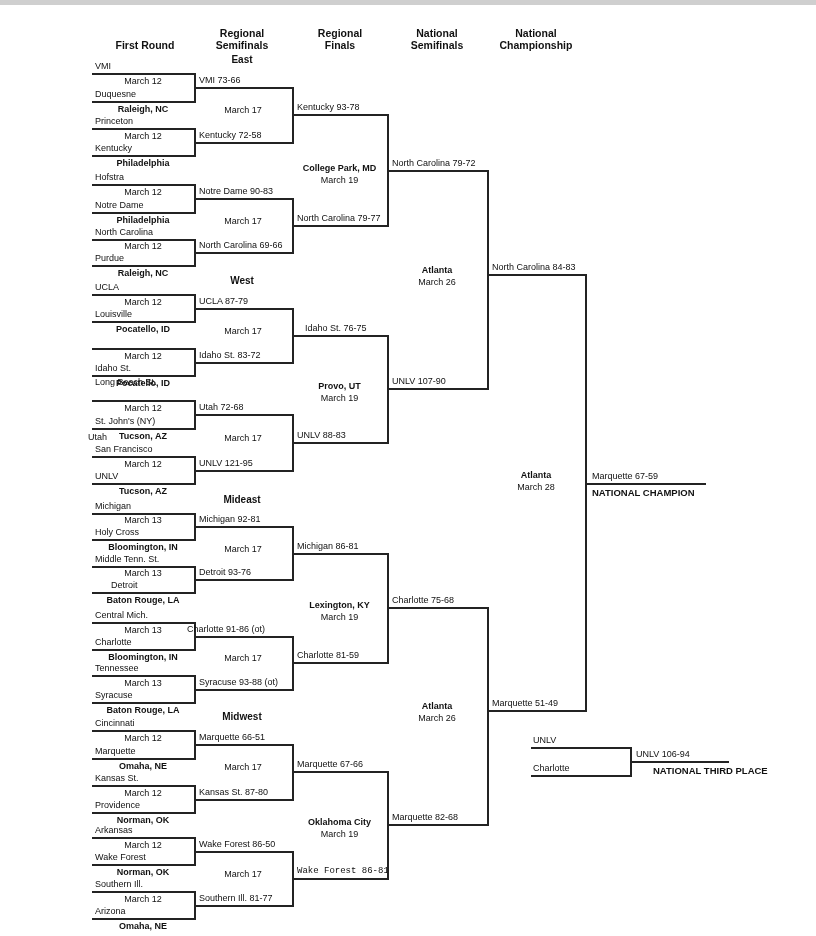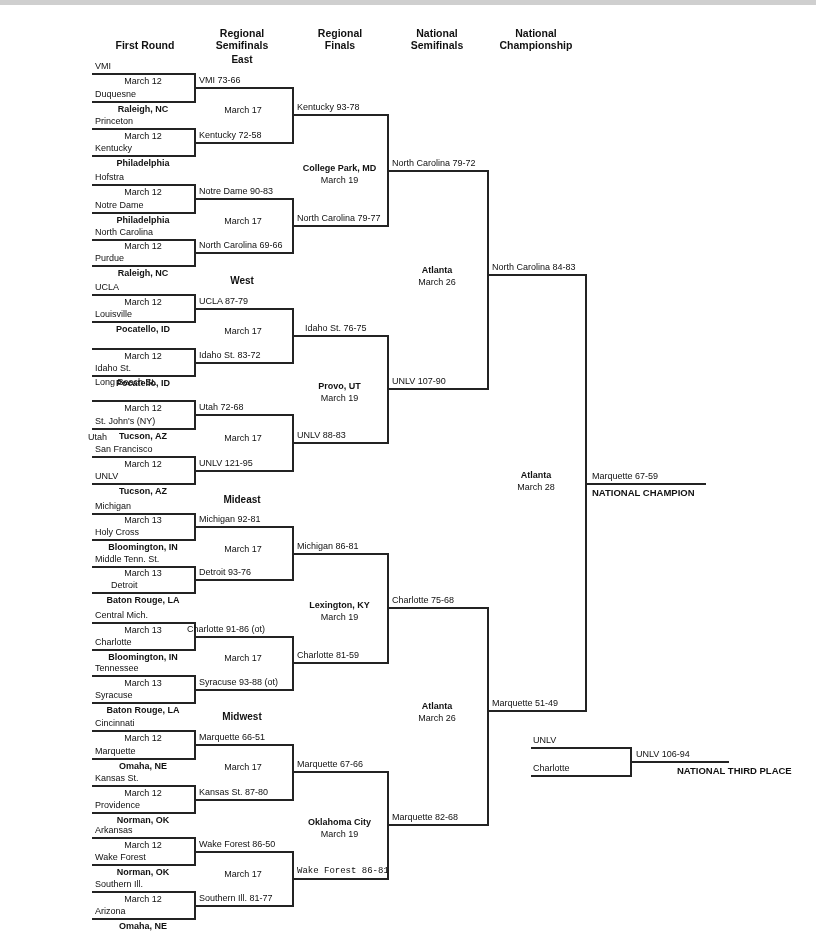--- a/index.html
+++ b/index.html
@@ -260,15 +260,15 @@
       <div class="ln" style="left: 585px; top: 483px; width: 121px; height: 2px;"></div>
       <div class="lbl" style="left: 592px; top: 471px;">Marquette 67-59</div>
       <div class="lbl b note" style="left: 592px; top: 487px;">NATIONAL CHAMPION</div>
       <div class="ln" style="left: 531px; top: 747px; width: 99px; height: 2px;"></div>
       <div class="ln" style="left: 531px; top: 775px; width: 99px; height: 2px;"></div>
       <div class="ln" style="left: 630px; top: 747px; width: 2px; height: 30px;"></div>
       <div class="lbl" style="left: 533px; top: 735px;">UNLV</div>
       <div class="lbl" style="left: 533px; top: 763px;">Charlotte</div>
       <div class="ln" style="left: 630px; top: 761px; width: 99px; height: 2px;"></div>
       <div class="lbl" style="left: 636px; top: 749px;">UNLV 106-94</div>
-      <div class="lbl b note" style="left: 636px; top: 765px; padding-left: 41px;">NATIONAL THIRD PLACE</div>
+      <div class="lbl b note" style="left: 612px; top: 765px; padding-left: 41px;">NATIONAL THIRD PLACE</div>
     </div>
 </div>
 
 </body></html>

